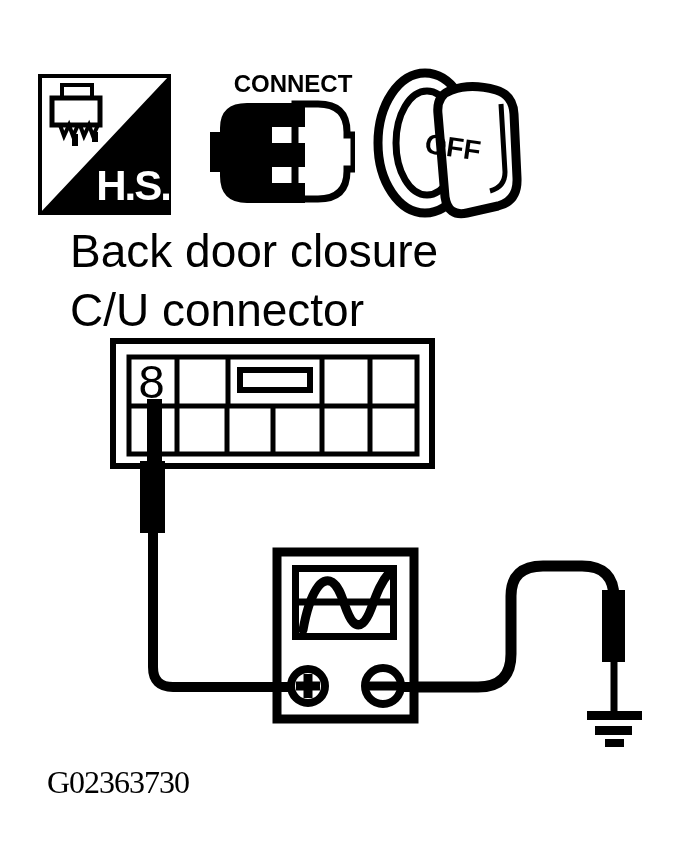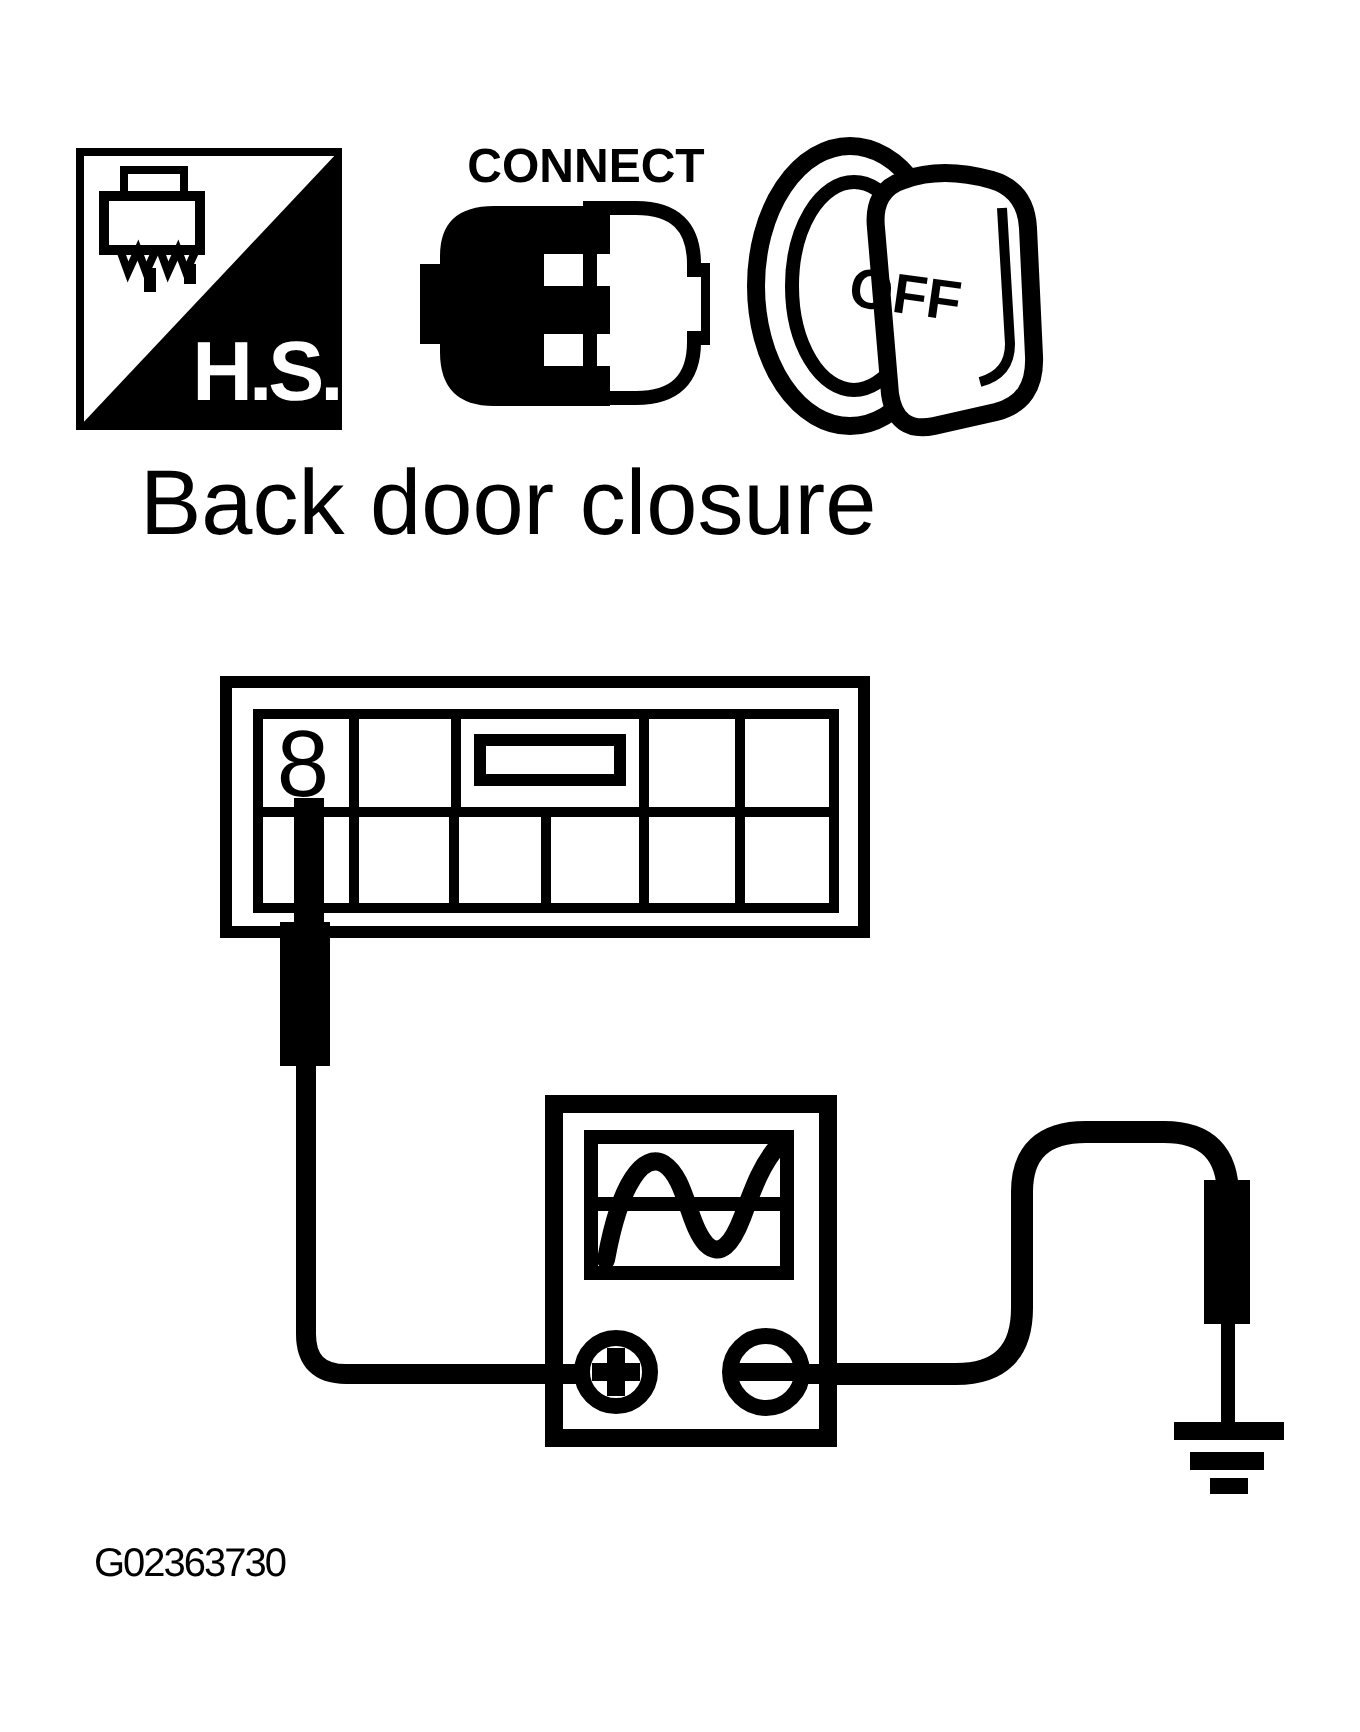--- a/index.html
+++ b/index.html
@@ -26,22 +26,22 @@
   .caption{
     left:70px;top:222px;width:470px;
     font-size:46px;line-height:59px;font-weight:400;letter-spacing:0px;
     white-space:nowrap;
   }
   .pin-label{
     left:126px;top:357px;width:51px;height:49px;
     font-size:47px;line-height:49px;text-align:center;font-weight:400;
   }
   .figure-id{
-    left:47px;top:767px;font-size:20px;line-height:30px;letter-spacing:-1px;
-    font-weight:400;white-space:nowrap;
+    left:47px;top:767px;font-size:32px;line-height:30px;letter-spacing:-1px;
+    font-weight:400;white-space:nowrap;font-family:Liberation Serif, serif;
   }
 </style>
 </head>
 <body>
 
 <div class="canvas">
 
   <svg class="abs" style="left:38px;top:74px" width="133" height="141" viewBox="0 0 133 141">
     <rect x="2" y="2" width="129" height="137" fill="#fff" stroke="#000" stroke-width="4"></rect>
     <polygon points="131,2 131,139 2,139" fill="#000"></polygon>
@@ -66,20 +66,21 @@
   <svg class="abs" style="left:370px;top:64px" width="158" height="158" viewBox="0 0 158 158">
     <ellipse cx="55" cy="79" rx="47" ry="70" fill="#fff" stroke="#000" stroke-width="9"></ellipse>
     <ellipse cx="57" cy="79" rx="31" ry="52" fill="#fff" stroke="#000" stroke-width="7"></ellipse>
     <path d="M 82 26 Q 101 19 126 26 Q 143 31 144 50 L 147 114 Q 148 137 128 142 L 97 149
              Q 78 153 75 133 L 68 50 Q 66 31 82 26 Z" fill="#fff" stroke="#000" stroke-width="9"></path>
     <path d="M 131 40 L 135 108 Q 135 123 120 127" fill="none" stroke="#000" stroke-width="5"></path>
   </svg>
   <div class="abs off-label">OFF</div>
 
   <div class="abs caption" style="top:222px">Back door closure</div>
+  <div class="abs caption" style="top:281px">C/U connector</div>
 
   <svg class="abs" style="left:0;top:336px" width="680" height="464" viewBox="0 336 680 464">
 
     <path d="M 153 530 V 667 Q 153 687 173 687 H 300" fill="none" stroke="#000" stroke-width="10"></path>
     <path d="M 390 687 H 478 Q 511 687 511 654 V 596 Q 511 566 543 566 H 582 Q 614 566 614 598 V 610" fill="none" stroke="#000" stroke-width="11"></path>
 
     <g stroke="#000" fill="none">
       <rect x="113" y="341" width="319" height="125" stroke-width="6"></rect>
       <rect x="129" y="357" width="288" height="97" stroke-width="5"></rect>
       <line x1="129" y1="406" x2="417" y2="406" stroke-width="5"></line>

